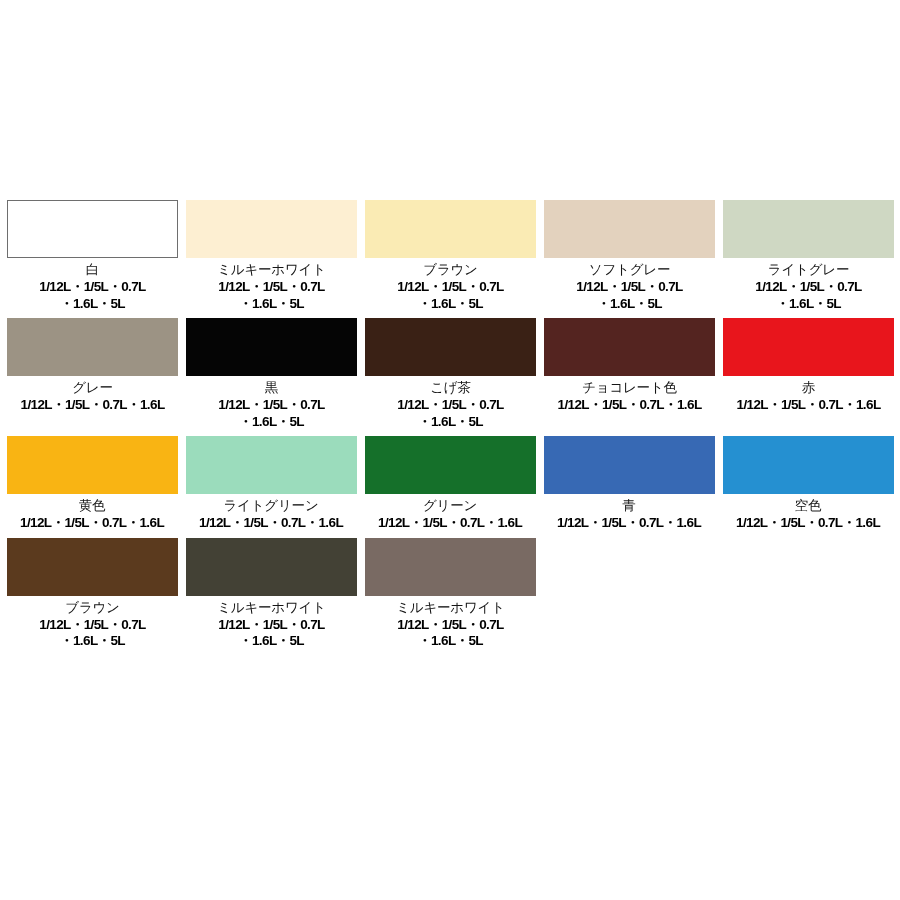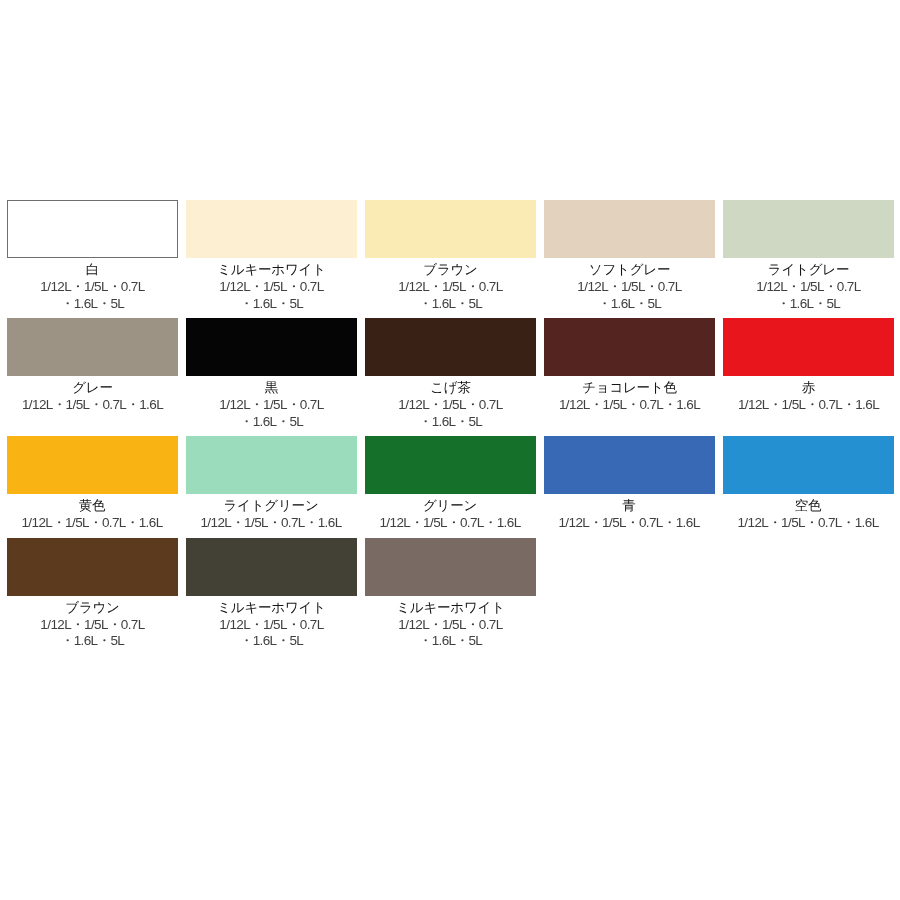--- a/index.html
+++ b/index.html
@@ -65,22 +65,23 @@
     letter-spacing: -0.2px;
     color: #151515;
     white-space: nowrap;
   }
 
   .swatch-sizes {
     font-size: 13.5px;
     line-height: 16.5px;
     margin-top: 1px;
     letter-spacing: -0.6px;
-    color: #404040;
+    color: #000000;
     white-space: pre-line;
+    font-weight: bold;
   }
 
   
   .row-1 { margin-bottom: 6px; }
   .row-2 { margin-bottom: 6px; }
   .row-3 { margin-bottom: 6px; justify-content: center; }
   .row-4 { margin-bottom: 8px; }
 </style>
 </head>
 <body style="background: rgb(255, 255, 255);">

